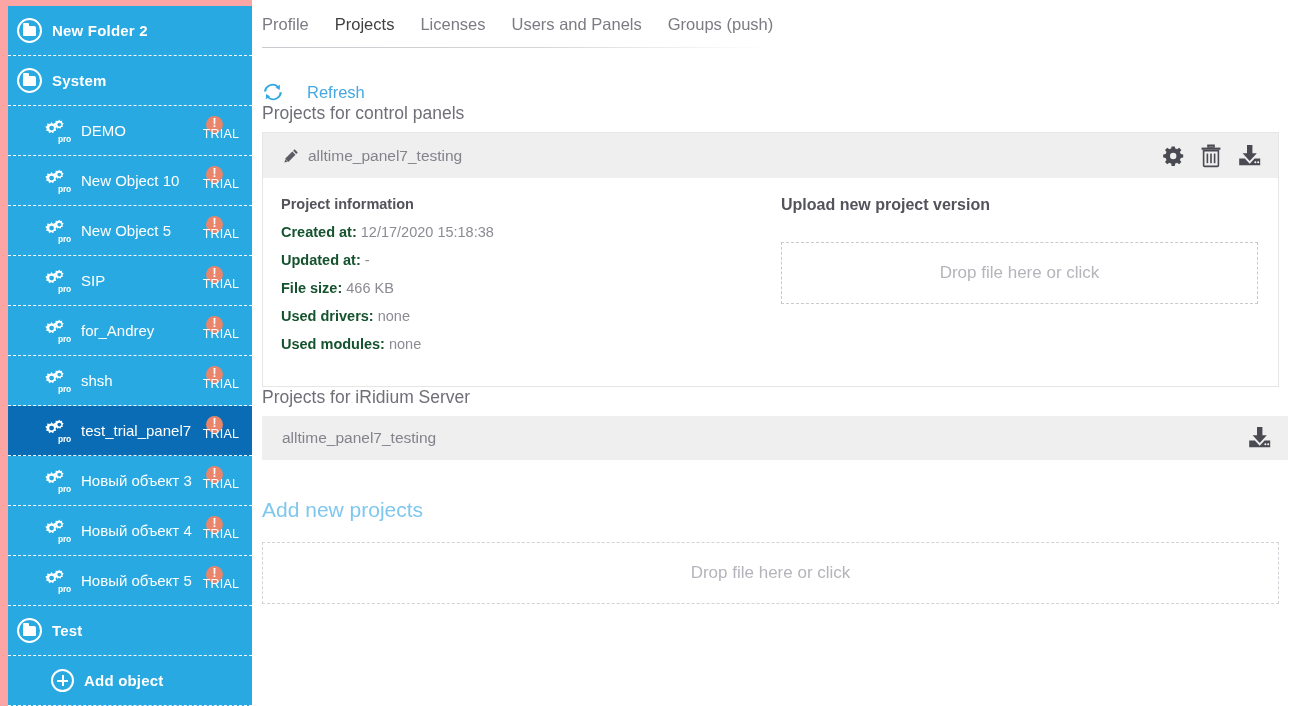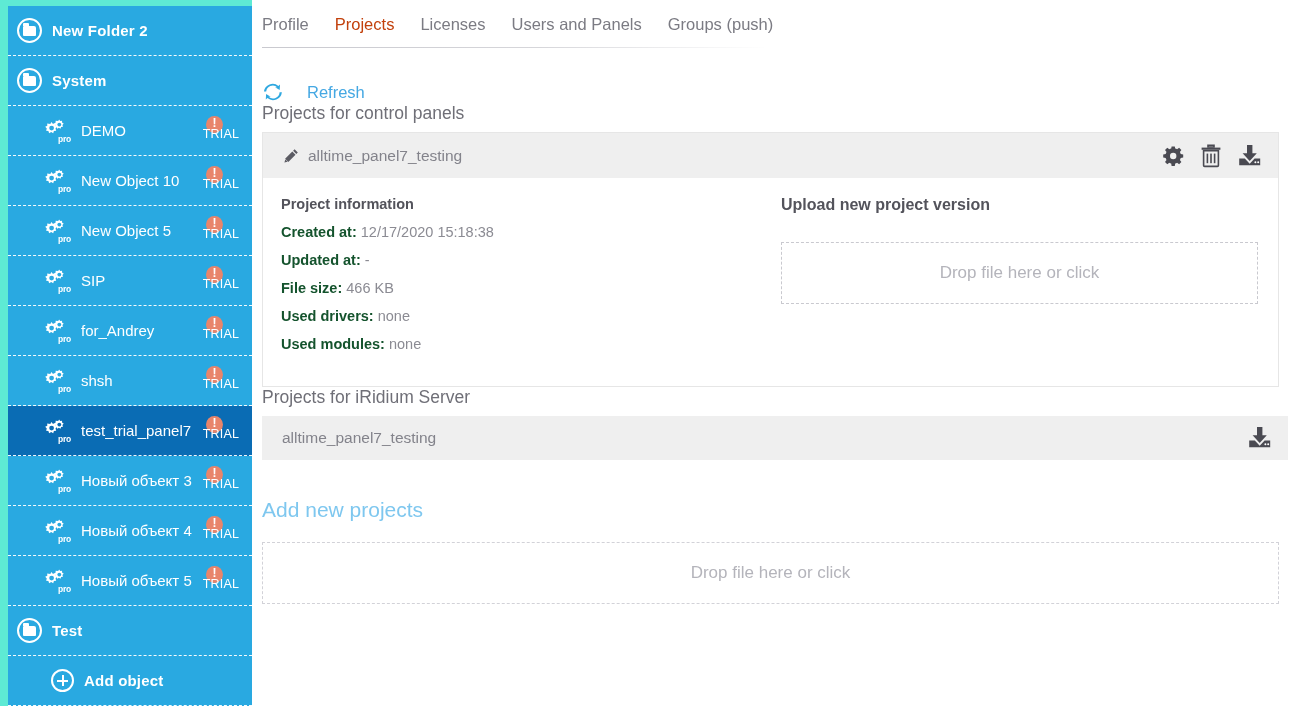--- a/index.html
+++ b/index.html
@@ -9,21 +9,21 @@
     font-family: "Liberation Sans", sans-serif;
     overflow: hidden;
   }
   .app { display: flex; width: 1292px; height: 706px; }
 
   
   .sidebar {
     width: 252px;
     min-width: 252px;
     height: 706px;
-    background: #5eead4;
+    background: #fca5a5;
     padding-left: 8px;
     padding-top: 6px;
     overflow: hidden;
   }
   .side-row {
     position: relative;
     background: #29a9e1;
     color: #ffffff;
     display: flex;
     align-items: center;
@@ -145,21 +145,21 @@
     padding-left: 0px;
     height: 48px;
     position: relative;
   }
   .tab {
     font-size: 16.5px;
     color: #7b7b83;
     cursor: pointer;
     white-space: nowrap;
   }
-  .tab.active { color: #c2410c; }
+  .tab.active { color: #404040; }
   .tab-underline {
     position: absolute;
     left: 0px; top: 47px;
     width: 505px; height: 1px;
     background: linear-gradient(to right, #c9c9cf 0%, #d6d6da 55%, rgba(255,255,255,0) 100%);
   }
 
   .refresh-row {
     display: flex;
     align-items: center;

